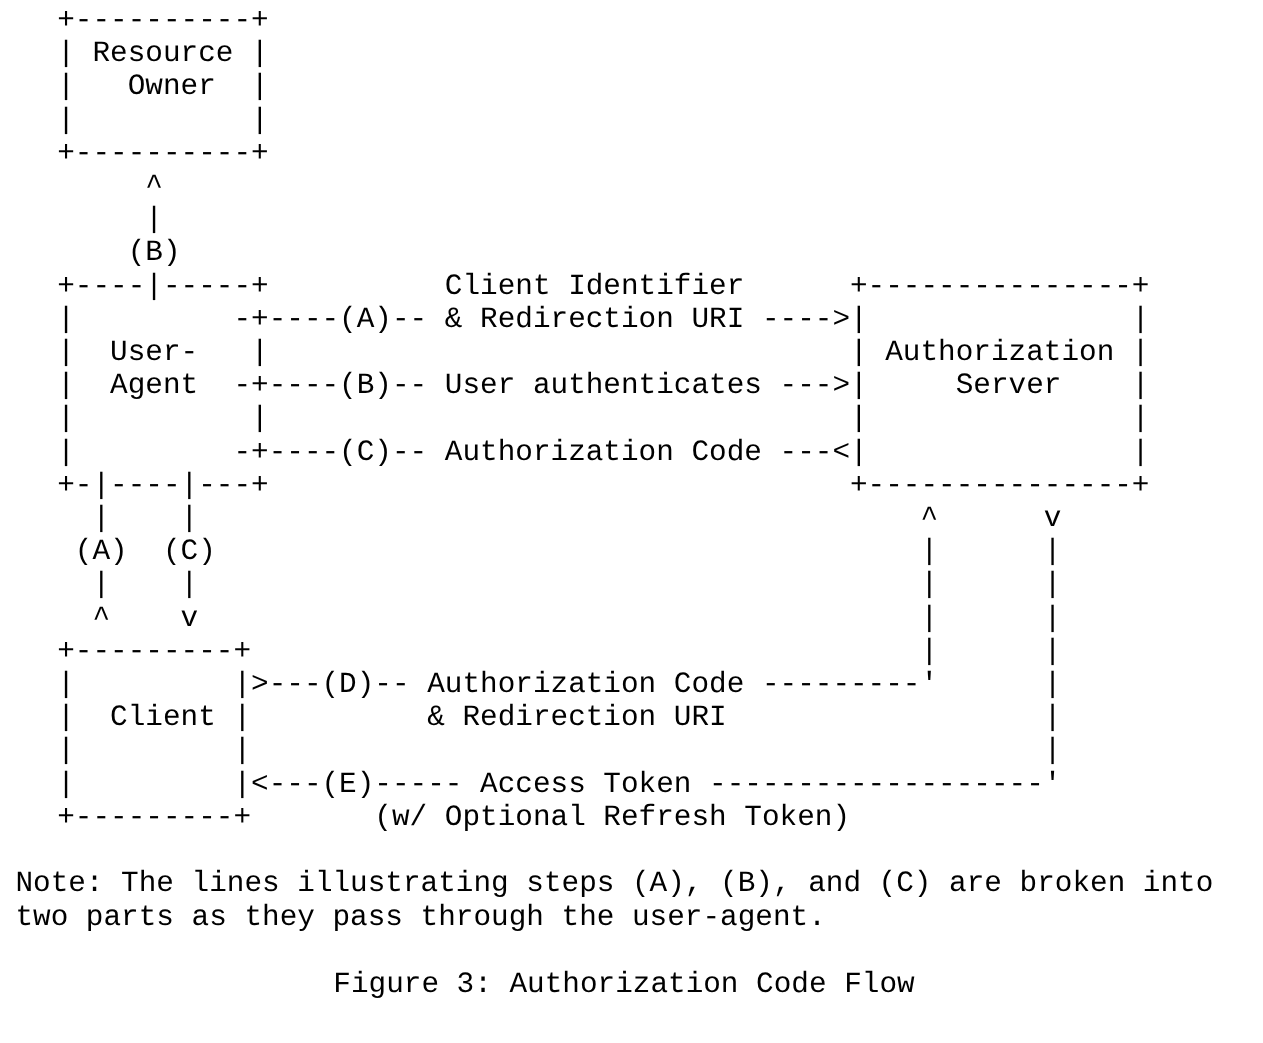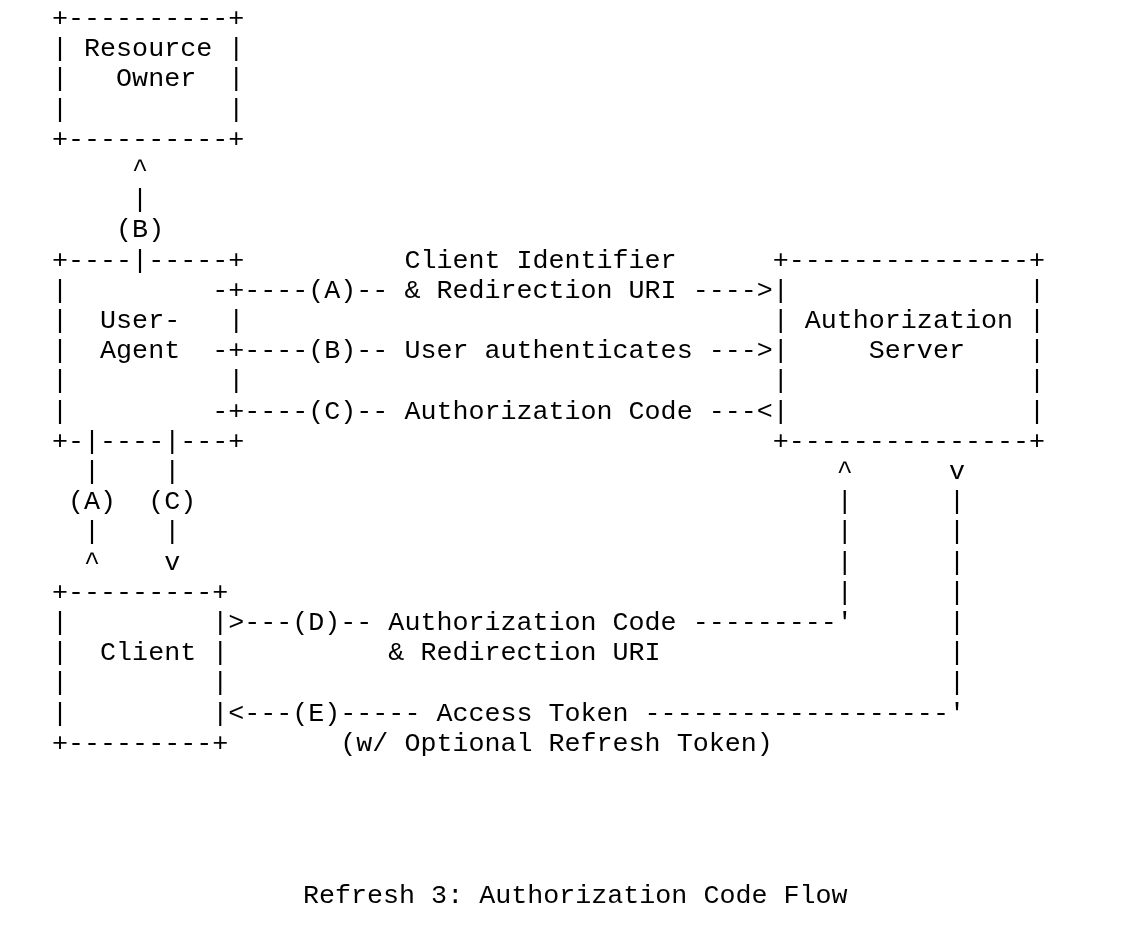--- a/index.html
+++ b/index.html
@@ -62,14 +62,17 @@
      |    |                                         ^      v
     (A)  (C)                                        |      |
      |    |                                         |      |
      ^    v                                         |      |
    +---------+                                      |      |
    |         |&gt;---(D)-- Authorization Code ---------'      |
    |  Client |          &amp; Redirection URI                  |
    |         |                                             |
    |         |&lt;---(E)----- Access Token -------------------'
    +---------+       (w/ Optional Refresh Token)</pre>
-  <pre class="caption">Refresh 3: Authorization Code Flow</pre>
+  <pre class="note">Note: The lines illustrating steps (A), (B), and (C) are broken into
+two parts as they pass through the user-agent.
+</pre>
+  <pre class="caption">Figure 3: Authorization Code Flow</pre>
 </div>
 
 </body></html>

